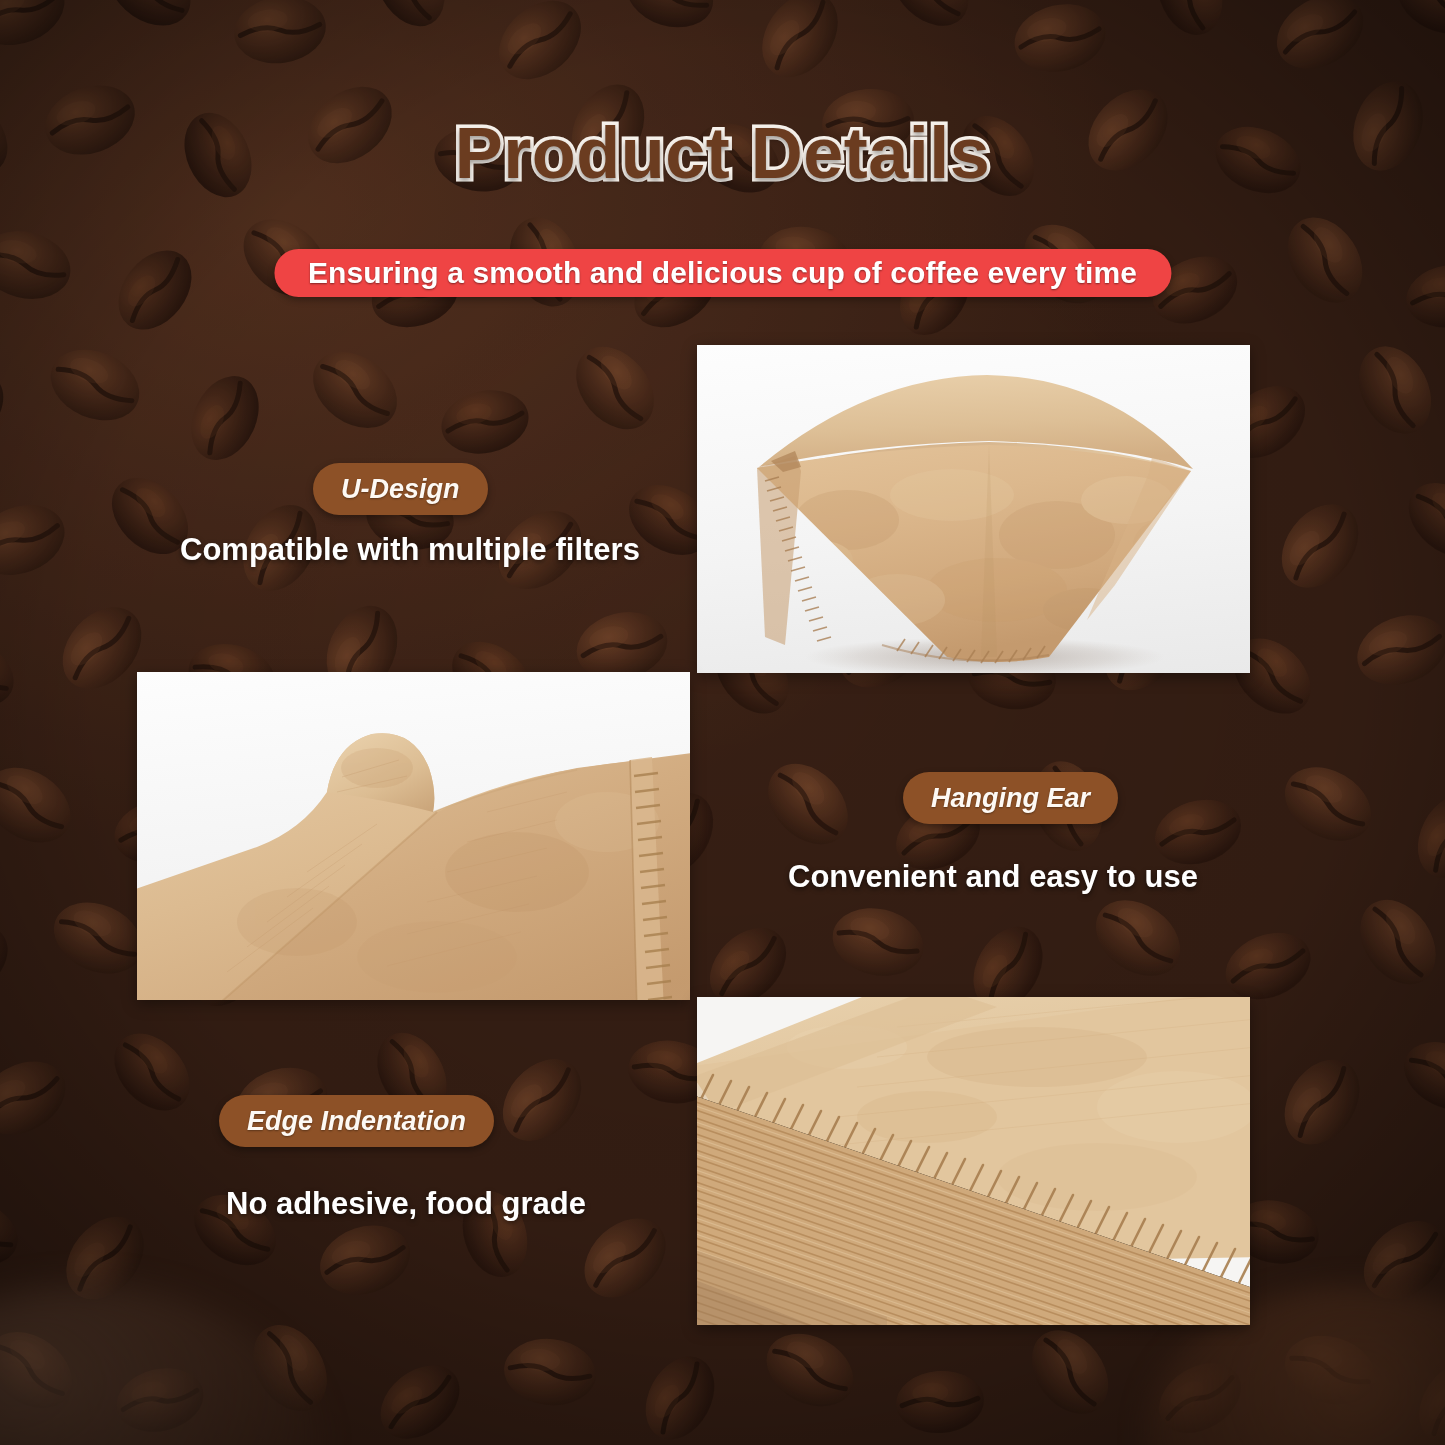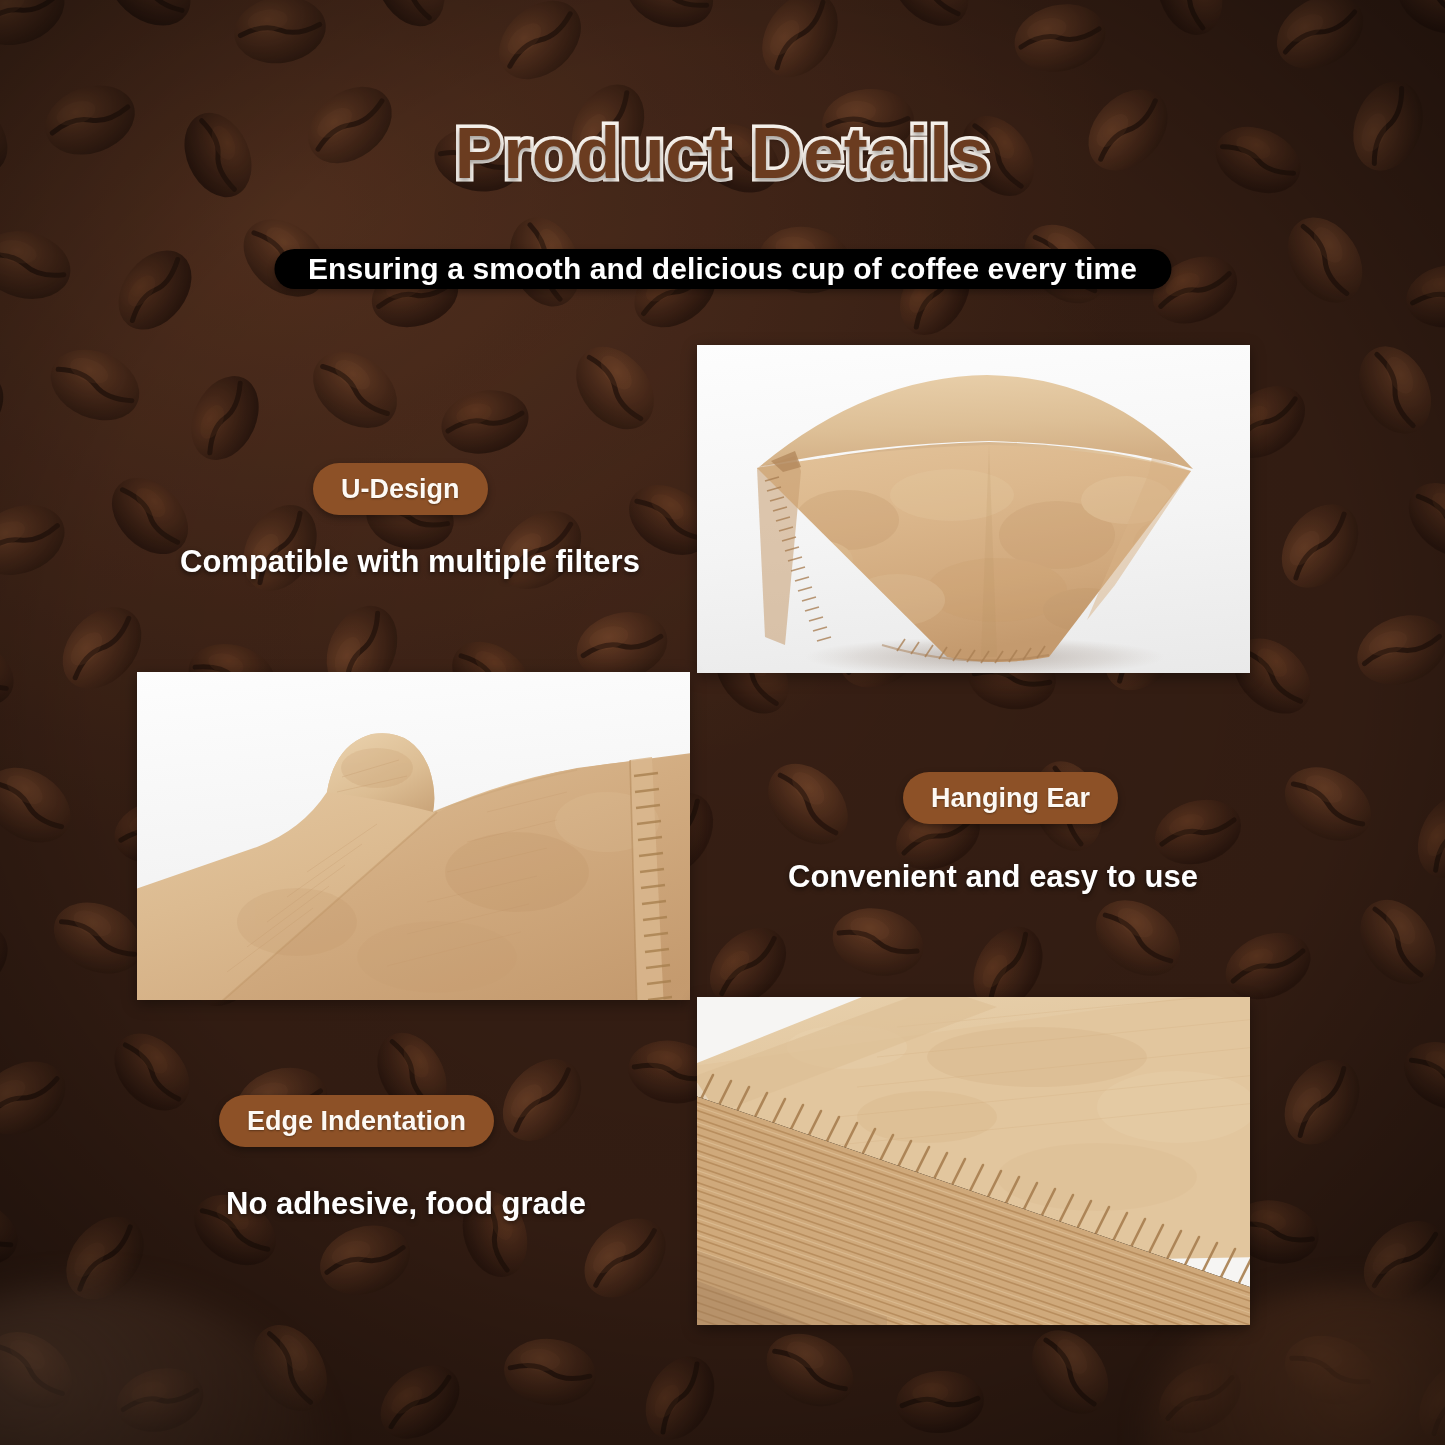--- a/index.html
+++ b/index.html
@@ -85,27 +85,27 @@
     paint-order: stroke fill;
     text-shadow: 0 3px 5px rgba(0,0,0,0.35);
   }
 
   
   .subtitle-pill {
     position: absolute;
     top: 249px;
     left: 50%;
     transform: translateX(-50%);
-    height: 40px;
+    height: 48px;
     padding: 0 34px;
     display: flex;
     align-items: center;
     justify-content: center;
     border-radius: 29px;
-    background: #000000;
+    background: #ef4444;
     box-shadow: 0 3px 7px rgba(0,0,0,0.32);
   }
   .subtitle-text {
     color: #ffffff;
     font-size: 30px;
     font-weight: 700;
     font-stretch: condensed;
     letter-spacing: 0.1px;
     white-space: nowrap;
     text-shadow: 0 1px 2px rgba(0,0,0,0.45);
@@ -140,36 +140,37 @@
     background: #8d5127;
     box-shadow: 0 3px 7px rgba(0,0,0,0.35);
   }
   .label-pill span {
     color: #fdf9f4;
     font-size: 27px;
     font-weight: 700;
     font-stretch: condensed;
     white-space: nowrap;
     text-shadow: 0 1px 2px rgba(0,0,0,0.35);
+    font-style: italic;
   }
   .pill-1 { left: 313px; top: 463px; }
   .pill-2 { left: 903px; top: 772px; }
   .pill-3 { left: 219px; top: 1095px; }
 
   
   .desc {
     position: absolute;
     color: #ffffff;
     font-size: 31px;
     font-weight: 700;
     font-stretch: condensed;
     white-space: nowrap;
     text-shadow: 0 2px 5px rgba(0,0,0,0.55);
   }
-  .desc-1 { left: 180px;  top: 544px; }
+  .desc-1 { left: 180px;  top: 532px; }
   .desc-2 { left: 788px;  top: 859px; }
   .desc-3 { left: 226px;  top: 1186px; }
 </style>
 </head>
 <body>
 
 <div id="stage">
 
   <div class="bg-base"></div>
 

